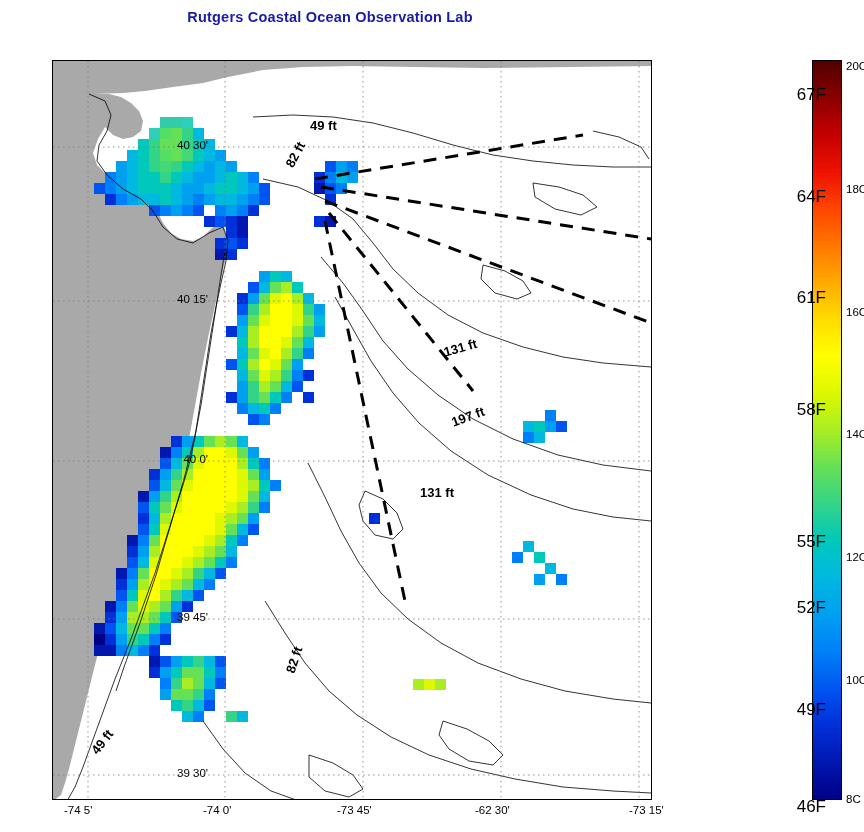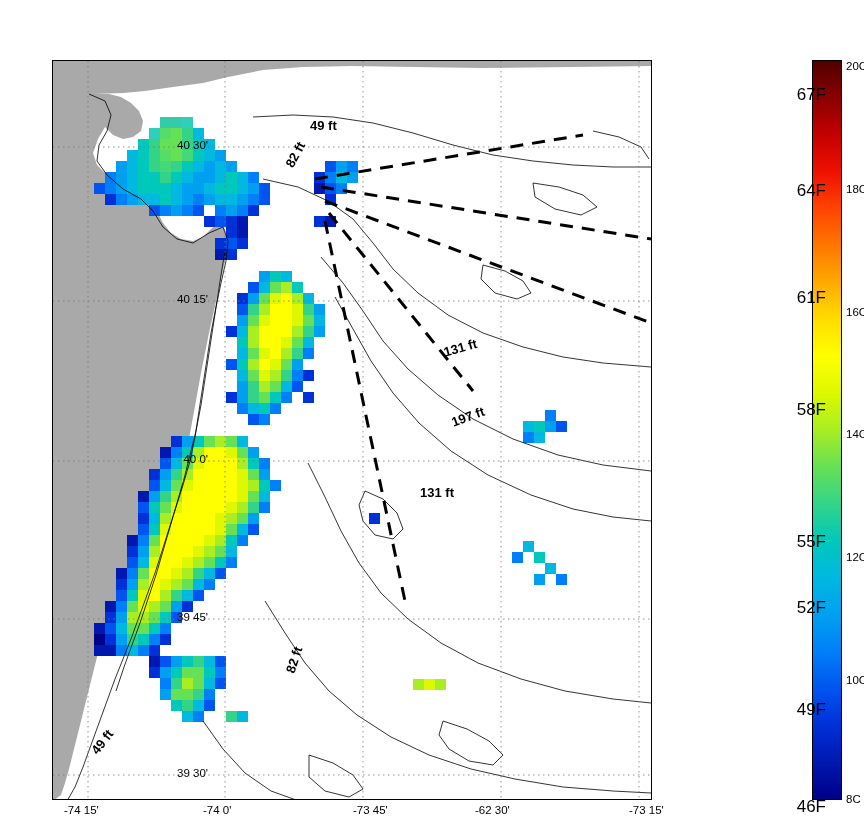--- a/index.html
+++ b/index.html
@@ -78,20 +78,21 @@
     left:846px;
     font-size:11.5px;
     color:#000;
     white-space:nowrap;
   }
 </style>
 </head>
 <body>
 
 <div id="title-block">
+  <div id="title-line2">Rutgers Coastal Ocean Observation Lab</div>
 </div>
 
 <div id="map-frame">
   <div id="map-canvas">
     <svg width="600" height="740" viewBox="0 0 600 740" xmlns="http://www.w3.org/2000/svg">
 
       <rect x="0" y="0" width="600" height="740" fill="#ffffff"></rect>
 
       <g>
 
@@ -620,40 +621,40 @@
     </svg>
   </div>
 </div>
 
 <div class="axis-label ylab" style="top:139px;">40 30'</div>
 <div class="axis-label ylab" style="top:293px;">40 15'</div>
 <div class="axis-label ylab" style="top:453px;">40 0'</div>
 <div class="axis-label ylab" style="top:611px;">39 45'</div>
 <div class="axis-label ylab" style="top:767px;">39 30'</div>
 
-<div class="axis-label xlab" style="left:64px;">-74 15'</div>
+<div class="axis-label xlab" style="left:64px;">-74 5'</div>
 <div class="axis-label xlab" style="left:203px;">-74 0'</div>
-<div class="axis-label xlab" style="left:337px;margin-left:16px;">-73 45'</div>
+<div class="axis-label xlab" style="left:337px;">-73 45'</div>
 <div class="axis-label xlab" style="left:475px;">-62 30'</div>
 <div class="axis-label xlab" style="left:613px;margin-left:16px;">-73 15'</div>
 
 <div class="depth-label" style="left:310px;top:118px;">49 ft</div>
 <div class="depth-label" style="left:289px;top:159px;transform:rotate(-62deg);transform-origin:left center;">82 ft</div>
 <div class="depth-label" style="left:444px;top:345px;transform:rotate(-16deg);transform-origin:left center;">131 ft</div>
 <div class="depth-label" style="left:452px;top:415px;transform:rotate(-20deg);transform-origin:left center;">197 ft</div>
 <div class="depth-label" style="left:420px;top:485px;">131 ft</div>
 <div class="depth-label" style="left:290px;top:665px;transform:rotate(-72deg);transform-origin:left center;">82 ft</div>
 <div class="depth-label" style="left:94px;top:745px;transform:rotate(-52deg);transform-origin:left center;">49 ft</div>
 
 <div id="colorbar-wrap">
   <div id="colorbar-grad" style="background: linear-gradient(rgb(80, 0, 0), rgb(139, 0, 0), rgb(196, 0, 0), rgb(238, 17, 0), rgb(255, 68, 0), rgb(255, 119, 0), rgb(255, 170, 0), rgb(255, 221, 0), rgb(255, 255, 0), rgb(221, 248, 0), rgb(168, 238, 34), rgb(102, 224, 85), rgb(51, 212, 136), rgb(0, 200, 187), rgb(0, 184, 224), rgb(0, 160, 240), rgb(0, 128, 248), rgb(0, 85, 240), rgb(0, 48, 216), rgb(0, 24, 176), rgb(0, 0, 136));"></div>
 </div>
 
 <div class="cb-tick-f" style="top:85px;">67F</div>
-<div class="cb-tick-f" style="top:181px;">64F</div>
+<div class="cb-tick-f" style="top:187px;">64F</div>
 <div class="cb-tick-f" style="top:288px;">61F</div>
 <div class="cb-tick-f" style="top:400px;">58F</div>
 <div class="cb-tick-f" style="top:496px;margin-top:36px;">55F</div>
 <div class="cb-tick-f" style="top:598px;">52F</div>
 <div class="cb-tick-f" style="top:700px;">49F</div>
 <div class="cb-tick-f" style="top:797px;">46F</div>
 
 <div class="cb-tick-c" style="top:60px;">20C</div>
 <div class="cb-tick-c" style="top:183px;">18C</div>
 <div class="cb-tick-c" style="top:306px;">16C</div>

